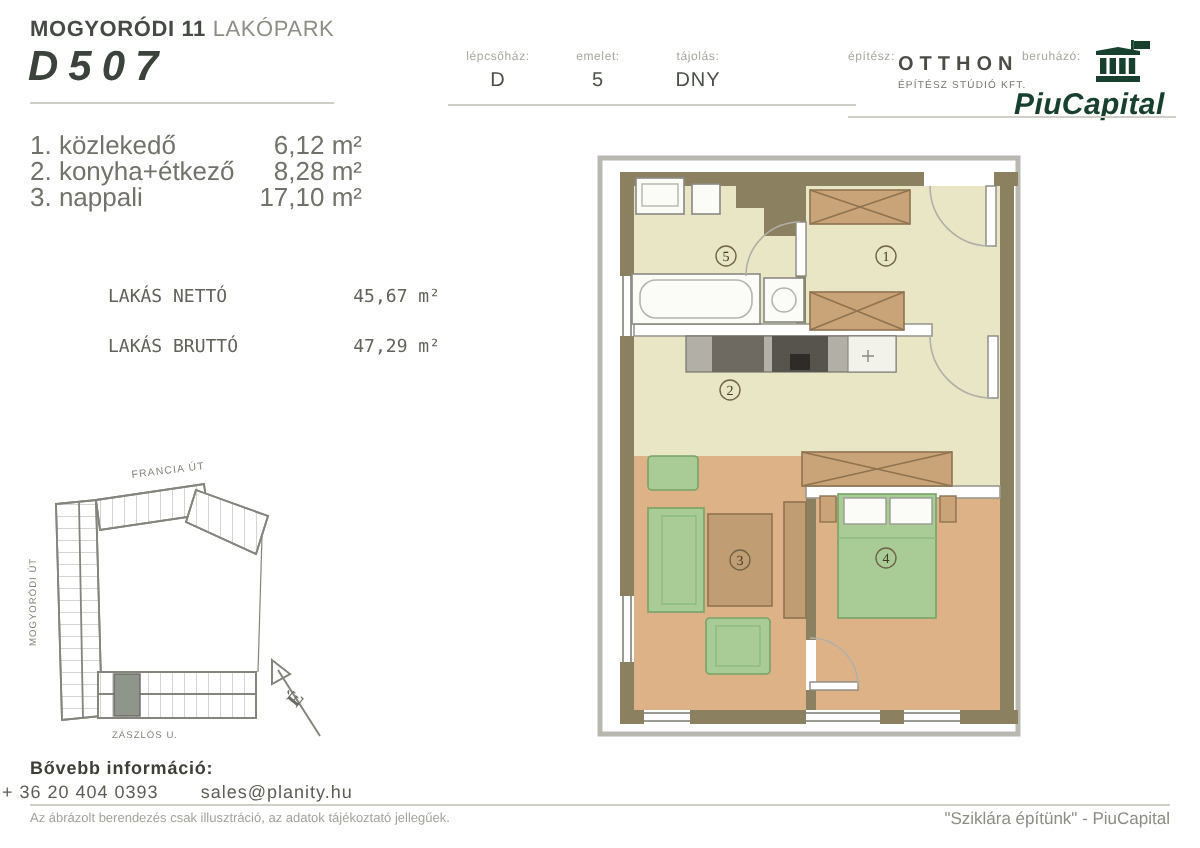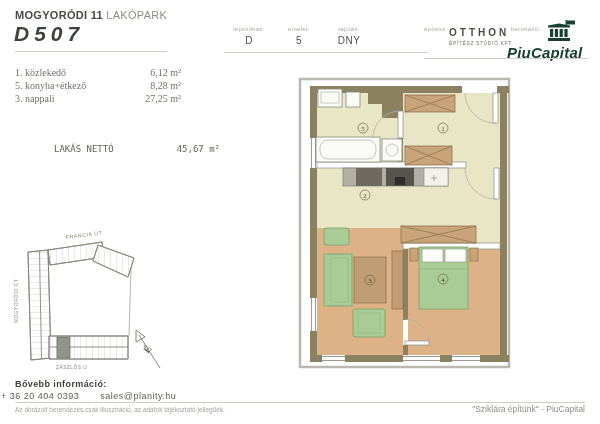--- a/index.html
+++ b/index.html
@@ -13,22 +13,22 @@
   .rule{height:1px;background:#cfcfc7;}
   .meta{left:224px;top:26px;width:150px;display:flex;}
   .meta .cell{flex:1;text-align:center;}
   .mlabel{font-size:6px;color:#a8a8a0;letter-spacing:.3px;}
   .mvalue{font-size:10px;color:#4a4f48;margin-top:3px;letter-spacing:.5px;}
   .logo-label{font-size:6px;color:#a8a8a0;letter-spacing:.3px;}
   .otthon-name{left:449px;top:27px;font-size:10px;font-weight:bold;letter-spacing:3px;color:#4c4c46;}
   .otthon-sub{left:449px;top:40px;font-size:5px;letter-spacing:.6px;color:#74746c;}
   .piu-name{left:507px;top:44px;font-size:15px;font-weight:bold;color:#17402e;letter-spacing:.2px;font-style:italic;}
   
-  .rooms{left:15px;top:66px;width:166px;font-family:Liberation Serif, serif;
-         font-size:10px;color:#72726a;}
+  .rooms{left:15px;top:66px;width:166px;font-family:Liberation Sans, sans-serif;
+         font-size:13px;color:#72726a;}
   .rrow{display:flex;justify-content:space-between;height:13px;line-height:13px;}
   .totals{left:15px;top:143px;width:166px;font-family:"DejaVu Sans Mono",monospace;
           font-size:9px;color:#62625a;margin-left:39px;}
   .trow{display:flex;justify-content:space-between;height:13px;line-height:13px;margin-bottom:12px;}
   
   .finfo{left:15px;top:379px;font-size:9px;font-weight:bold;color:#3f3f38;letter-spacing:.4px;}
   .fcontact{left:1px;top:391px;font-size:9px;color:#5d5d55;letter-spacing:.5px;}
   .fcontact .email{margin-left:18px;}
   .fdisc{left:15px;top:406px;font-size:6.5px;color:#a3a39b;}
   .fquote{left:385px;top:404px;width:200px;text-align:right;font-size:8.5px;color:#8d8d85;}
@@ -80,33 +80,37 @@
   </svg>
   <div class="abs piu-name">PiuCapital</div>
   <div class="abs rule" style="left:424px;top:58px;width:164px;"></div>
 
   <div class="abs rooms">
     <div class="rrow">
       <span>1. közlekedő</span>
       <span>6,12 m²</span>
     </div>
     <div class="rrow">
-      <span>5. konyha+étkező</span>
+      <span>2. konyha+étkező</span>
       <span>8,28 m²</span>
     </div>
     <div class="rrow">
       <span>3. nappali</span>
-      <span>27,25 m²</span>
+      <span>17,10 m²</span>
     </div>
   </div>
 
   <div class="abs totals">
     <div class="trow">
       <span>LAKÁS NETTÓ</span>
       <span>45,67 m²</span>
+    </div>
+    <div class="trow">
+      <span>LAKÁS BRUTTÓ</span>
+      <span>47,29 m²</span>
     </div>
   </div>
 
   <svg class="abs" style="left:8px;top:228px;" width="175" height="152" viewBox="0 0 175 152">
     <defs>
       <pattern id="pu-v" width="6" height="6" patternUnits="userSpaceOnUse">
         <path d="M0,0 L0,6" stroke="#a9a9a1" stroke-width="0.5"></path>
       </pattern>
       <pattern id="pu-h" width="6" height="6" patternUnits="userSpaceOnUse">
         <path d="M0,0 L6,0" stroke="#a9a9a1" stroke-width="0.5"></path>

